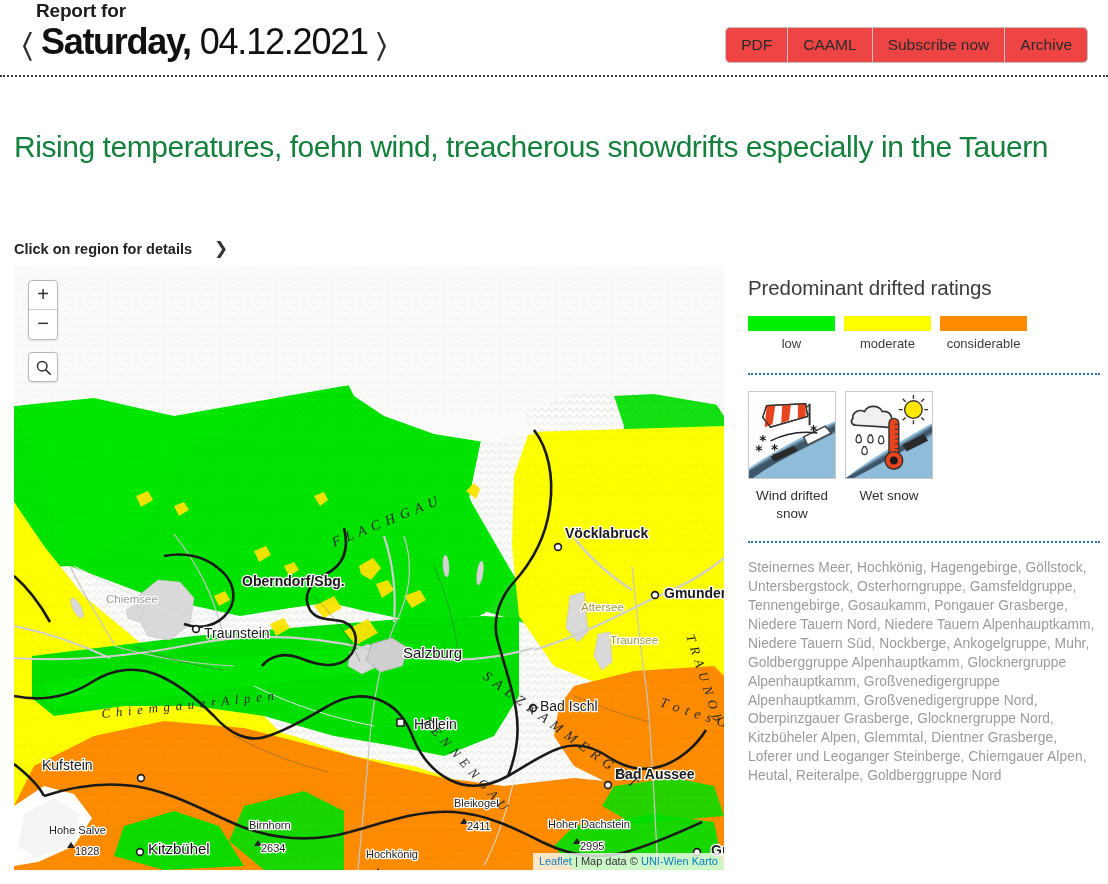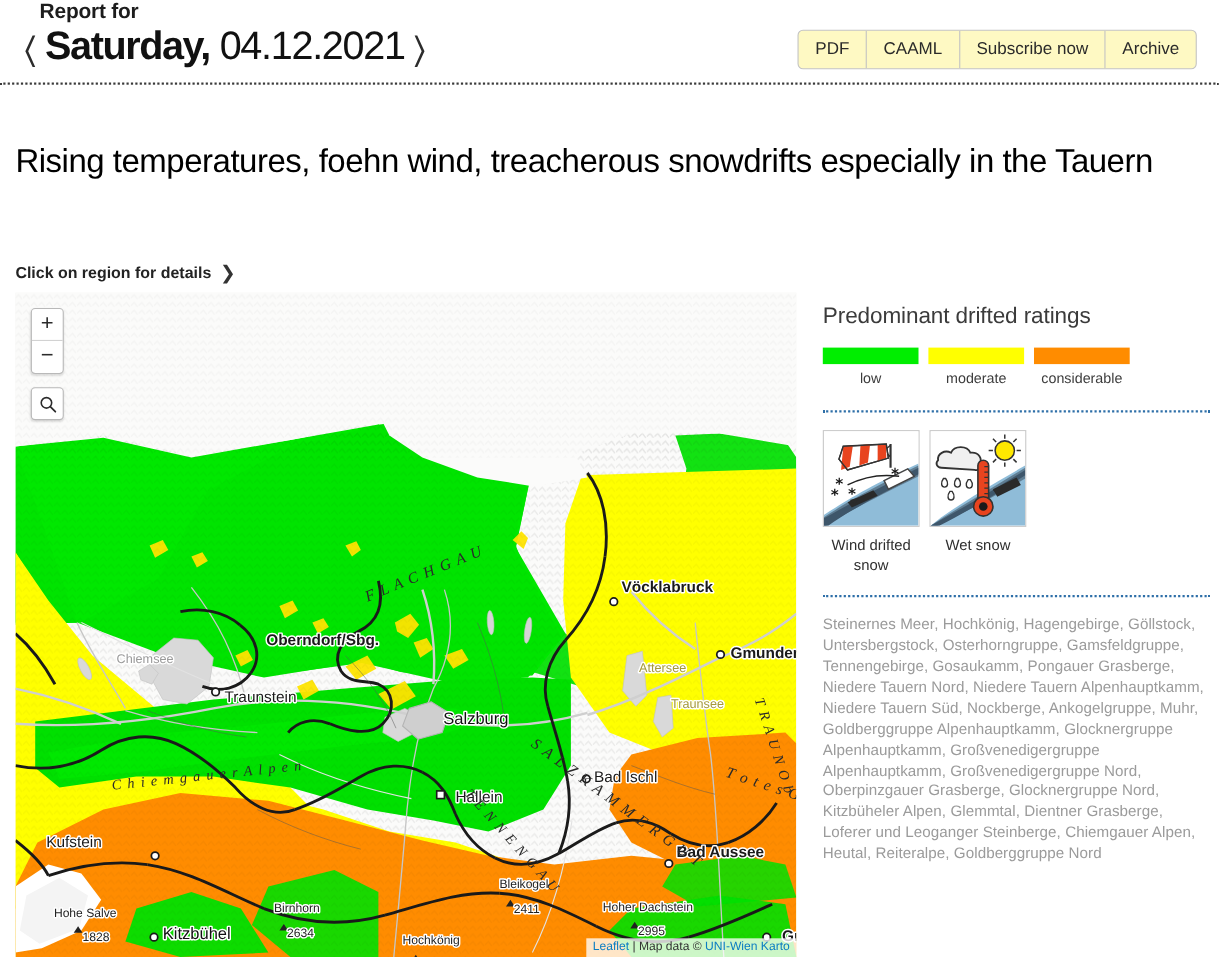--- a/index.html
+++ b/index.html
@@ -39,21 +39,21 @@
     font-size: 36px; font-weight: 400; letter-spacing: -1.2px;
     color: #111; line-height: 1; margin-left: 9px;
   }
   #pub-block {
     position: absolute; left: 449px; top: 30px;
     font-size: 12.5px; font-style: italic; color: #6b6b6b; line-height: 1.65;
   }
   #btn-group {
     position: absolute; right: 20px; top: 27px;
     display: flex; border: 1px solid #c3c3c3; border-radius: 5px;
-    overflow: hidden; background: #fef9c3;
+    overflow: hidden; background: #ef4444;
   }
   #btn-group > div {
     font-size: 15.5px; color: #2a2a2a;
     padding: 7px 15px 8px 15px;
     border-right: 1px solid #c3c3c3; cursor: pointer;
     white-space: nowrap; line-height: 1.25;
   }
   #btn-group > div:last-child { border-right: none; }
 
   .dotted-rule {
@@ -61,25 +61,25 @@
     margin: 0; height: 0;
   }
   #header-rule {
     position: absolute; left: 0; top: 75px; width: 1108px;
   }
 
   
   #headline {
     position: absolute; left: 14px; top: 128px; width: 1040px;
     font-size: 30px; font-weight: 400; line-height: 1.27;
-    letter-spacing: -0.45px; color: #000000;
+    letter-spacing: -0.45px; color: #15803d;
   }
   #click-region {
     position: absolute; left: 14px; top: 238px;
-    display: flex; align-items: center; gap: 8px;
+    display: flex; align-items: center; gap: 22px;
     font-size: 14.5px; font-weight: 700; color: #232323; cursor: pointer;
   }
   #click-region .arr { font-size: 17px; font-weight: 300; color: #333; }
 
   
   #map {
     position: absolute; left: 14px; top: 266px;
     width: 710px; height: 604px;
     overflow: hidden; background: #f7f7f5;
     border: 0;

